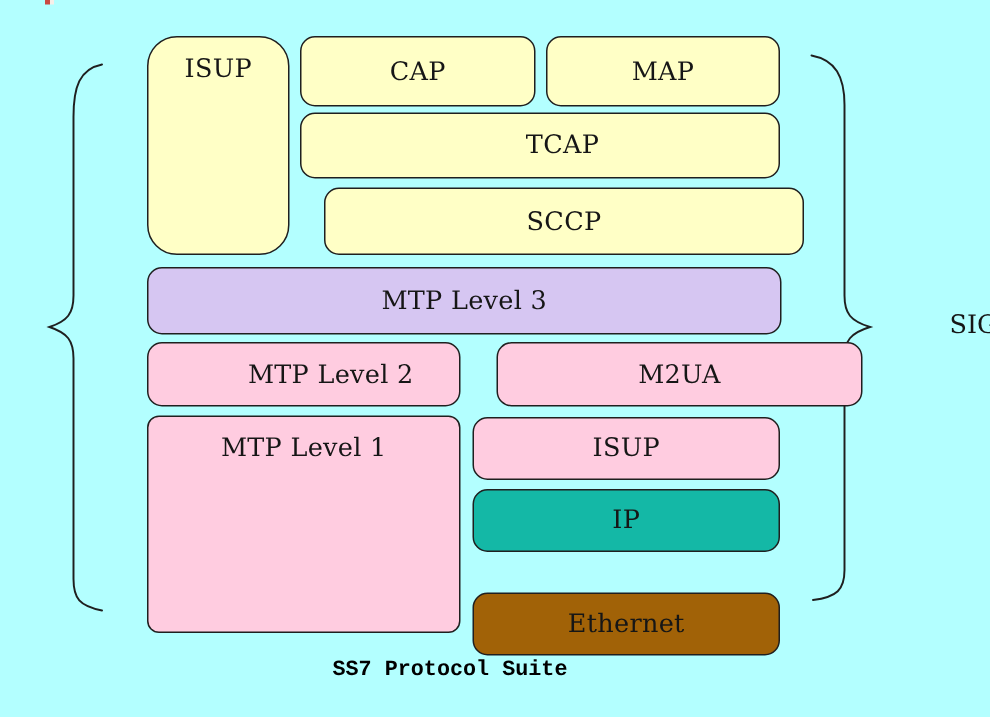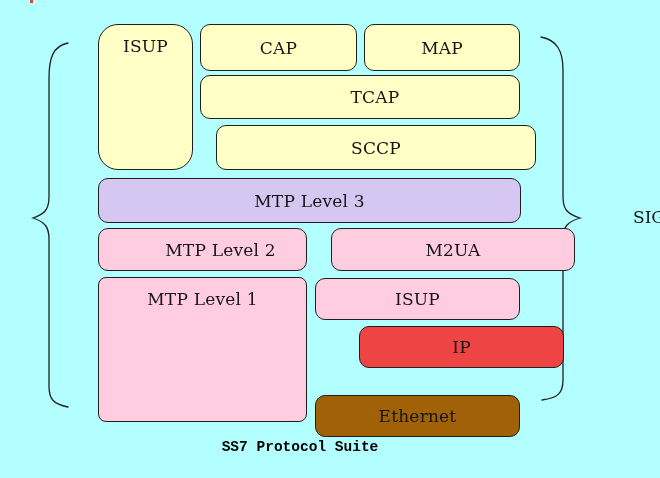--- a/index.html
+++ b/index.html
@@ -92,21 +92,21 @@
   <div id="box-mtp3" class="box" style="background: rgb(214, 198, 242);">MTP Level 3</div>
 
   <div id="box-mtp2" class="box" style="background: rgb(255, 204, 224); padding-left: 36px;">MTP Level 2</div>
 
   <div id="box-m2ua" class="box" style="background: rgb(255, 204, 224);">M2UA</div>
 
   <div id="box-mtp1" class="box tall" style="background: rgb(255, 204, 224);">MTP Level 1</div>
 
   <div id="box-sctp" class="box" style="background: rgb(255, 204, 224);">ISUP</div>
 
-  <div id="box-ip" class="box" style="background: #ef4444; margin-left: 44px;">IP</div>
+  <div id="box-ip" class="box" style="background: #14b8a6;">IP</div>
 
   <div id="box-ethernet" class="box" style="background: #a16207; margin-top: 22px;">Ethernet</div>
 
   <div class="caption">SS7 Protocol Suite</div>
 
   <div class="side-label">SIG</div>
 
 </div>
 
 </body></html>

